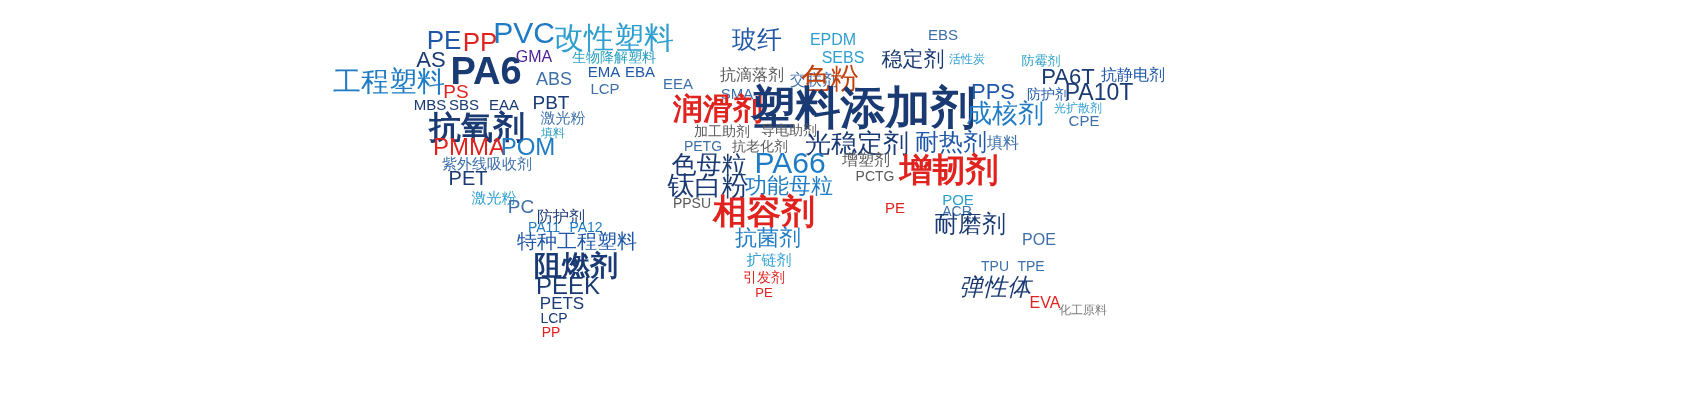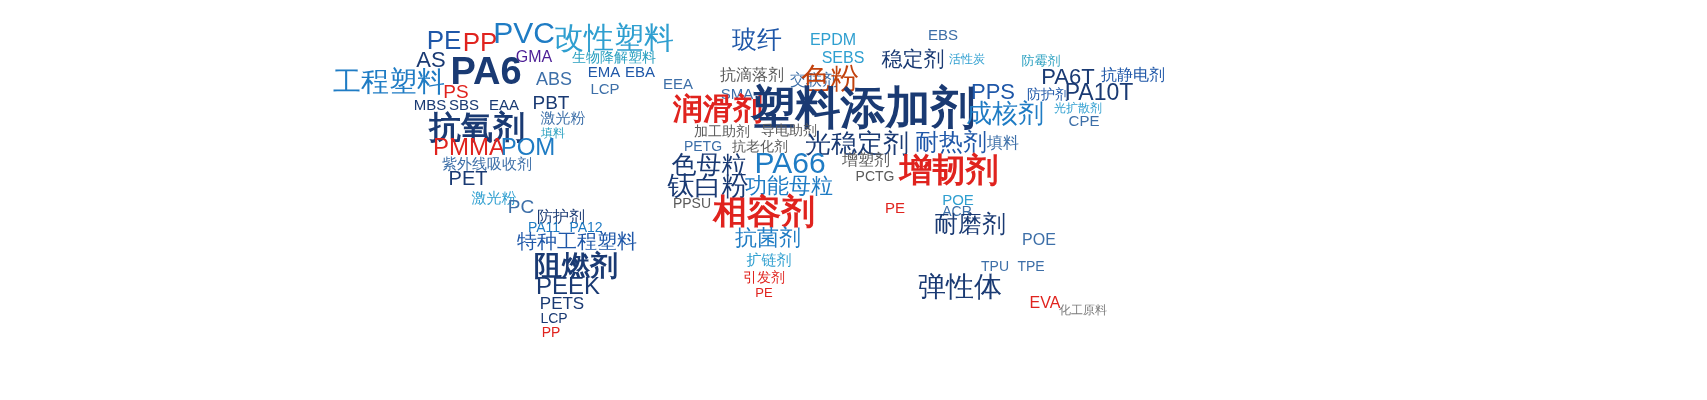--- a/index.html
+++ b/index.html
@@ -103,20 +103,20 @@
     <span class="w" style="left: 970px; top: 224px; font-size: 24px; color: rgb(26, 58, 115);">耐磨剂</span>
     <span class="w" style="left: 768px; top: 238px; font-size: 22px; color: rgb(31, 124, 196);">抗菌剂</span>
     <span class="w" style="left: 577px; top: 241px; font-size: 20px; color: rgb(31, 87, 168);">特种工程塑料</span>
     <span class="w" style="left: 1039px; top: 240px; font-size: 16px; color: rgb(61, 111, 168);">POE</span>
     <span class="w" style="left: 769px; top: 259px; font-size: 15px; color: rgb(47, 159, 208);">扩链剂</span>
     <span class="w b" style="left: 576px; top: 266px; font-size: 28px; color: rgb(26, 58, 115);">阻燃剂</span>
     <span class="w" style="left: 995px; top: 266px; font-size: 14px; color: rgb(61, 111, 168);">TPU</span>
     <span class="w" style="left: 1031px; top: 266px; font-size: 14px; color: rgb(61, 111, 168); text-align: center;">TPE</span>
     <span class="w" style="left: 764px; top: 277px; font-size: 14px; color: rgb(224, 35, 30);">引发剂</span>
     <span class="w" style="left: 568px; top: 286px; font-size: 24px; color: rgb(26, 58, 115);">PEEK</span>
-    <span class="w" style="left: 960px; top: 287px; font-size: 28px; color: rgb(26, 58, 115);">弹性体</span>
+    <span class="w" style="left: 995px; top: 287px; font-size: 24px; color: rgb(26, 58, 115); font-style: italic;">弹性体</span>
     <span class="w" style="left: 764px; top: 292px; font-size: 13px; color: rgb(224, 35, 30);">PE</span>
     <span class="w" style="left: 562px; top: 303px; font-size: 17px; color: rgb(26, 58, 115);">PETS</span>
     <span class="w" style="left: 1045px; top: 303px; font-size: 16px; color: rgb(224, 35, 30);">EVA</span>
     <span class="w" style="left: 554px; top: 318px; font-size: 14px; color: rgb(26, 58, 115);">LCP</span>
     <span class="w" style="left: 1083px; top: 310px; font-size: 12px; color: rgb(123, 123, 123);">化工原料</span>
     <span class="w" style="left: 551px; top: 332px; font-size: 14px; color: rgb(224, 35, 30);">PP</span>
   </div>
 
 </body></html>

